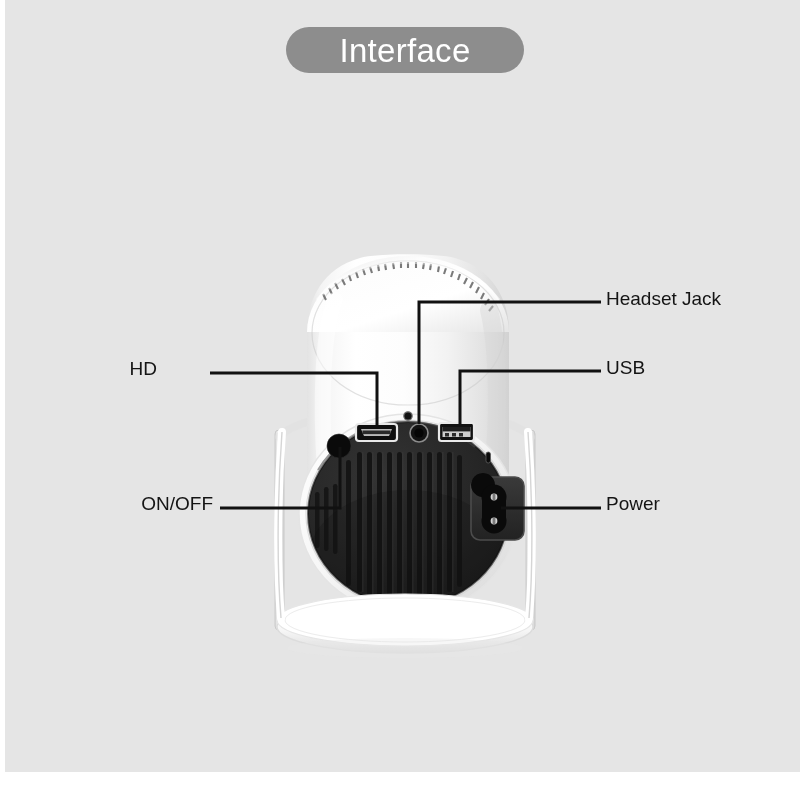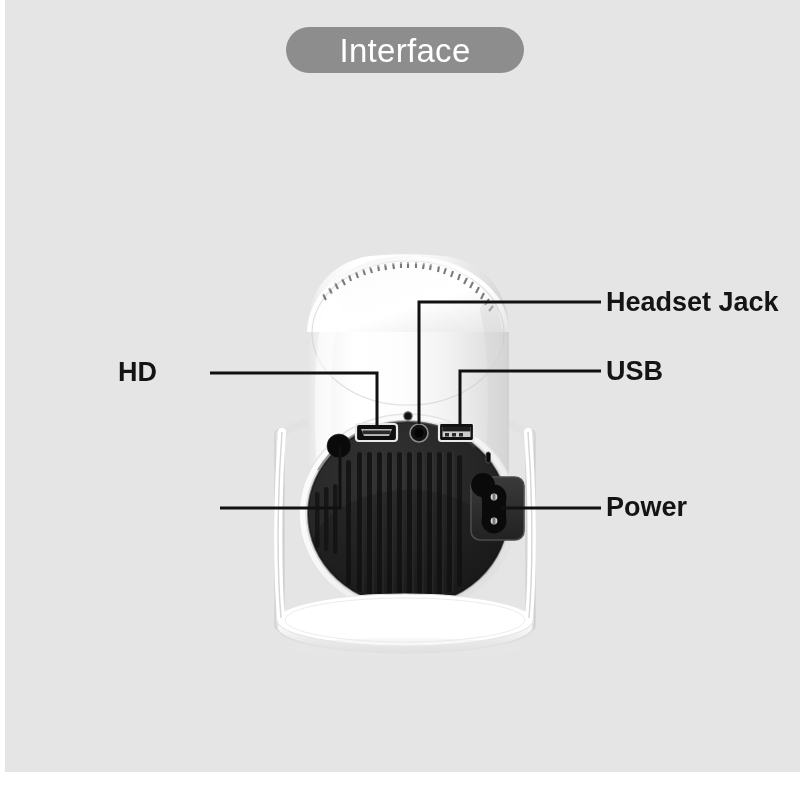--- a/index.html
+++ b/index.html
@@ -49,22 +49,22 @@
     font-family: "Liberation Sans", sans-serif;
     font-weight: 400;
     letter-spacing: 0.3px;
     line-height: 1;
     white-space: nowrap;
   }
   
   .callout-label {
     position: absolute;
     font-family: "Liberation Sans", sans-serif;
-    font-size: 27px;
-    font-weight: 700;
+    font-size: 19px;
+    font-weight: 400;
     color: #141414;
     white-space: nowrap;
     line-height: 1;
   }
   .cl-right { text-align: left; }
   .cl-left  { text-align: left; }
 
   #label-headset { left: 601px; top: 289px; }
   #label-usb     { left: 601px; top: 358px; }
   #label-power   { left: 601px; top: 494px; }
@@ -313,14 +313,15 @@
   </div>
 
   <div class="callout-label cl-right" id="label-headset">Headset Jack</div>
 
   <div class="callout-label cl-right" id="label-usb">USB</div>
 
   <div class="callout-label cl-right" id="label-power">Power</div>
 
   <div class="callout-label cl-left" id="label-hd">HD</div>
 
+  <div class="callout-label cl-left" id="label-onoff">ON/OFF</div>
 
 </div>
 
 </body></html>

